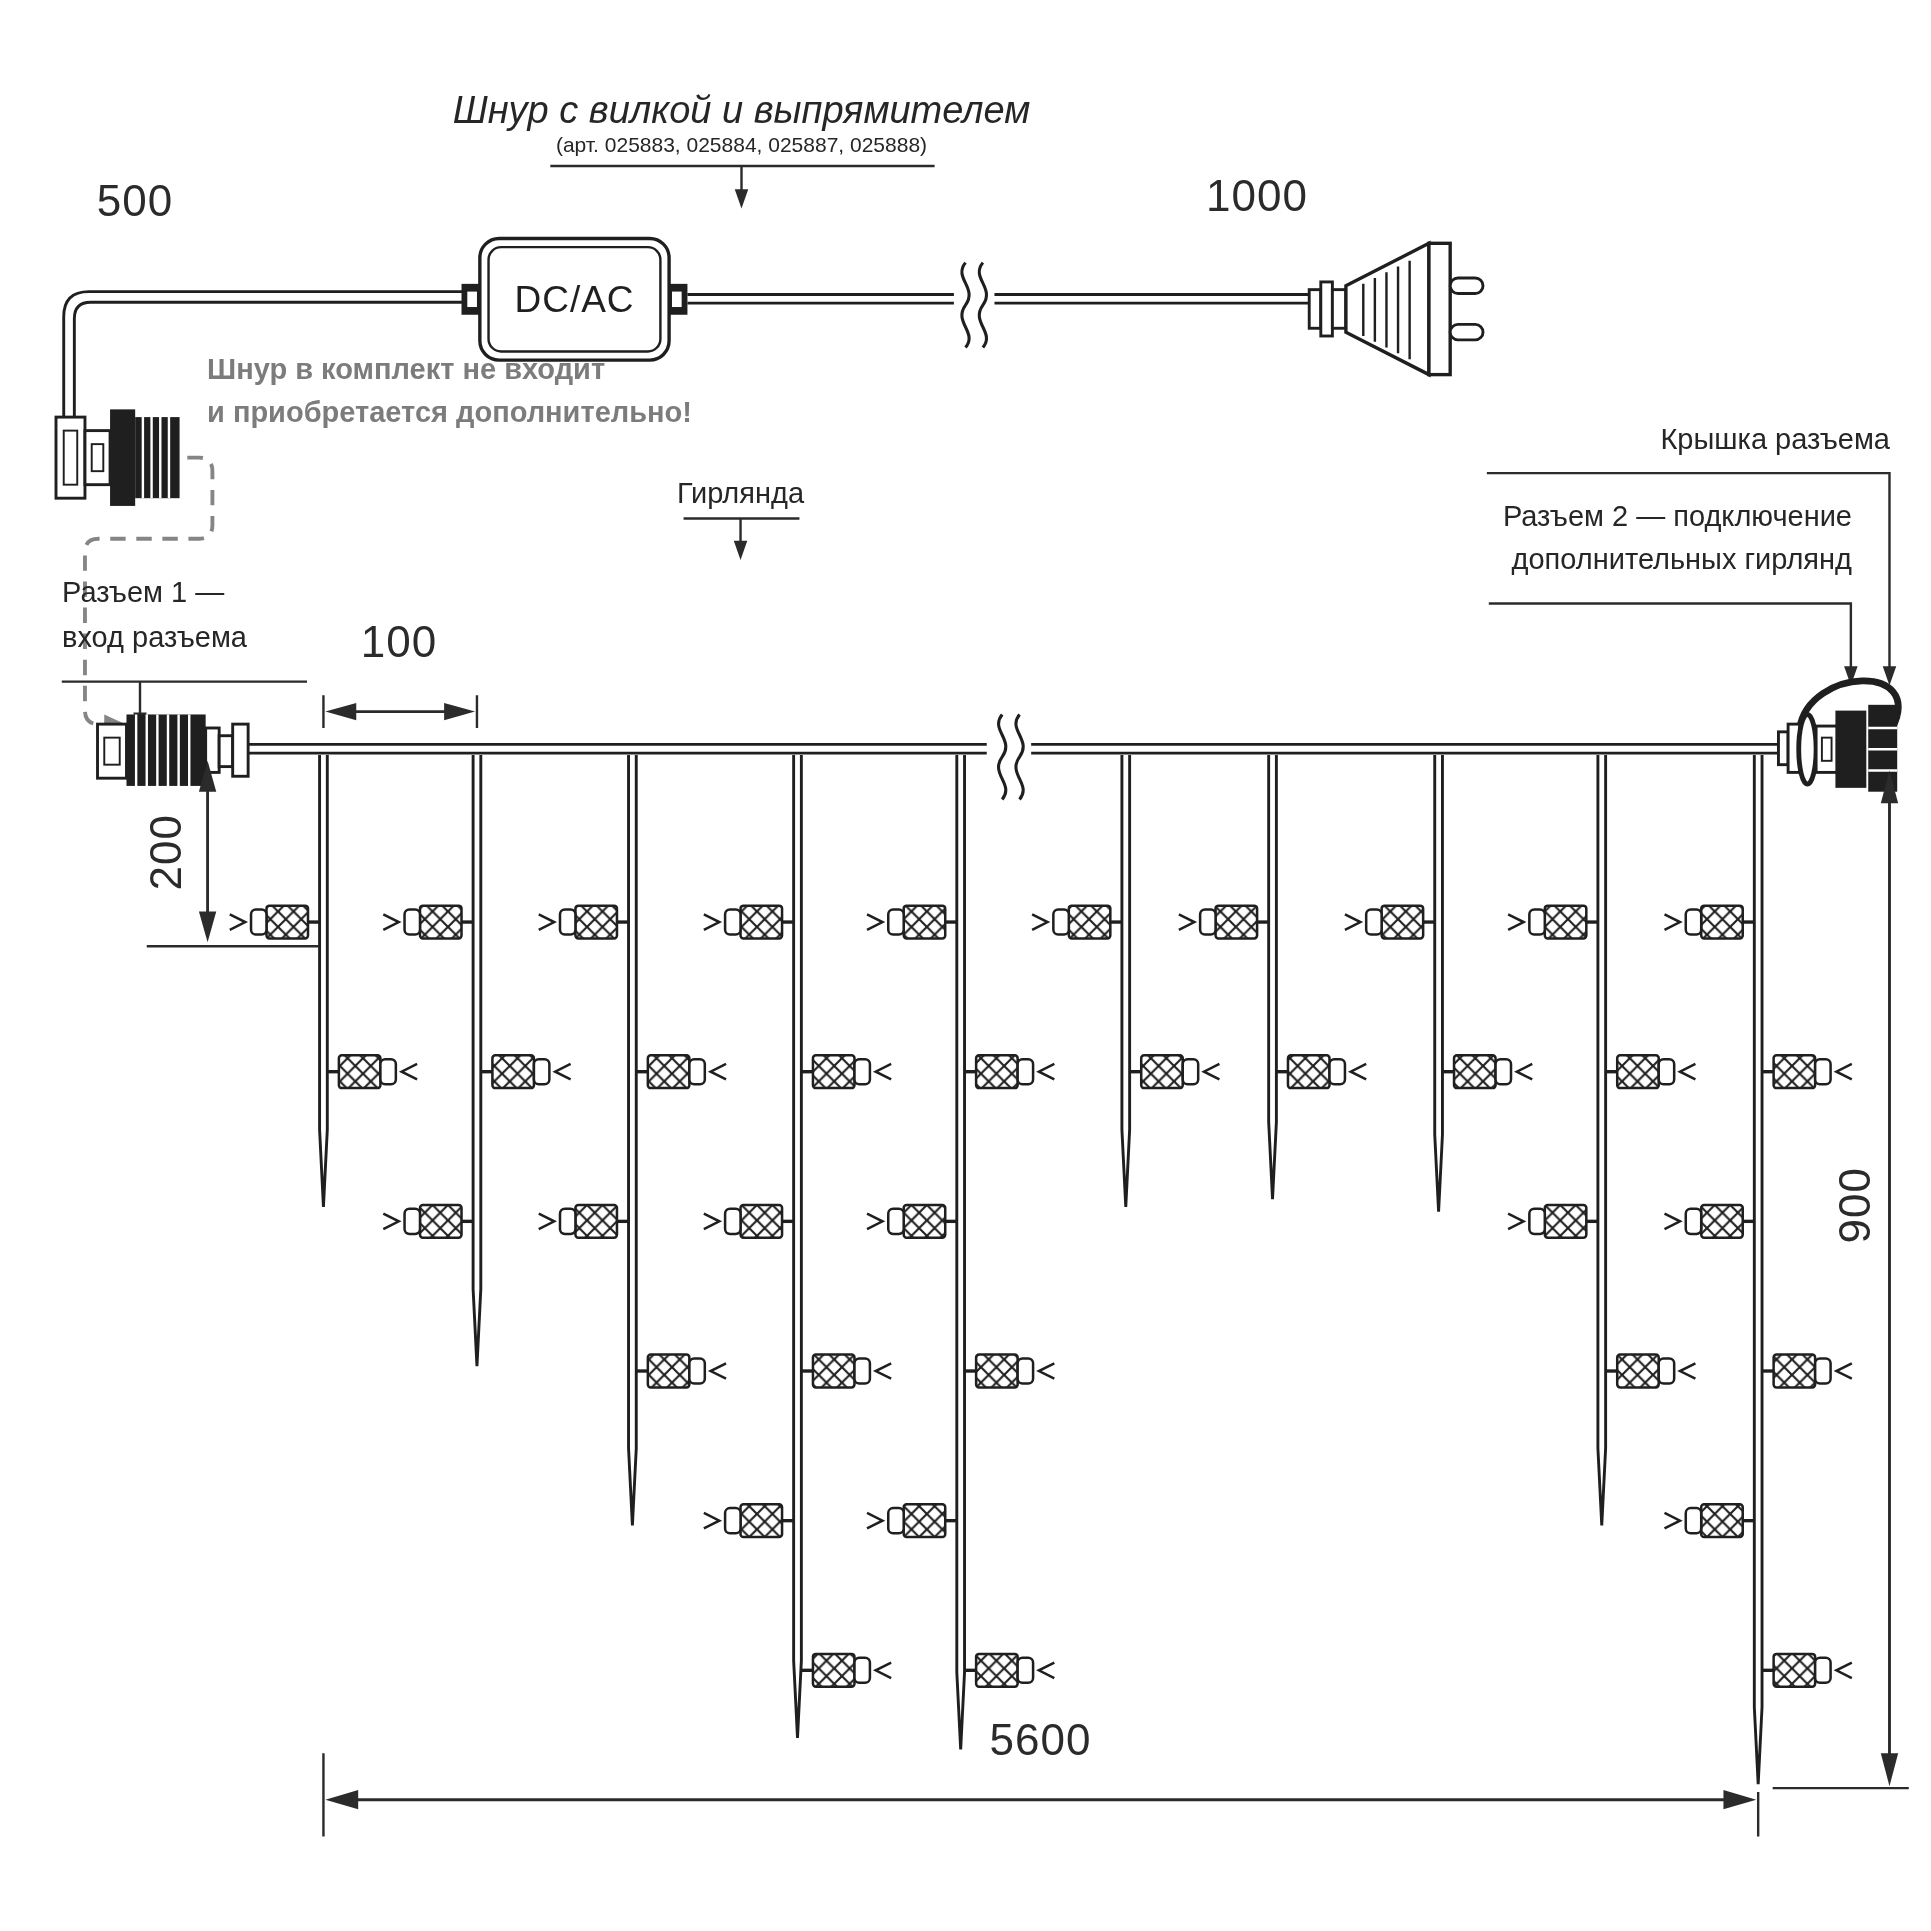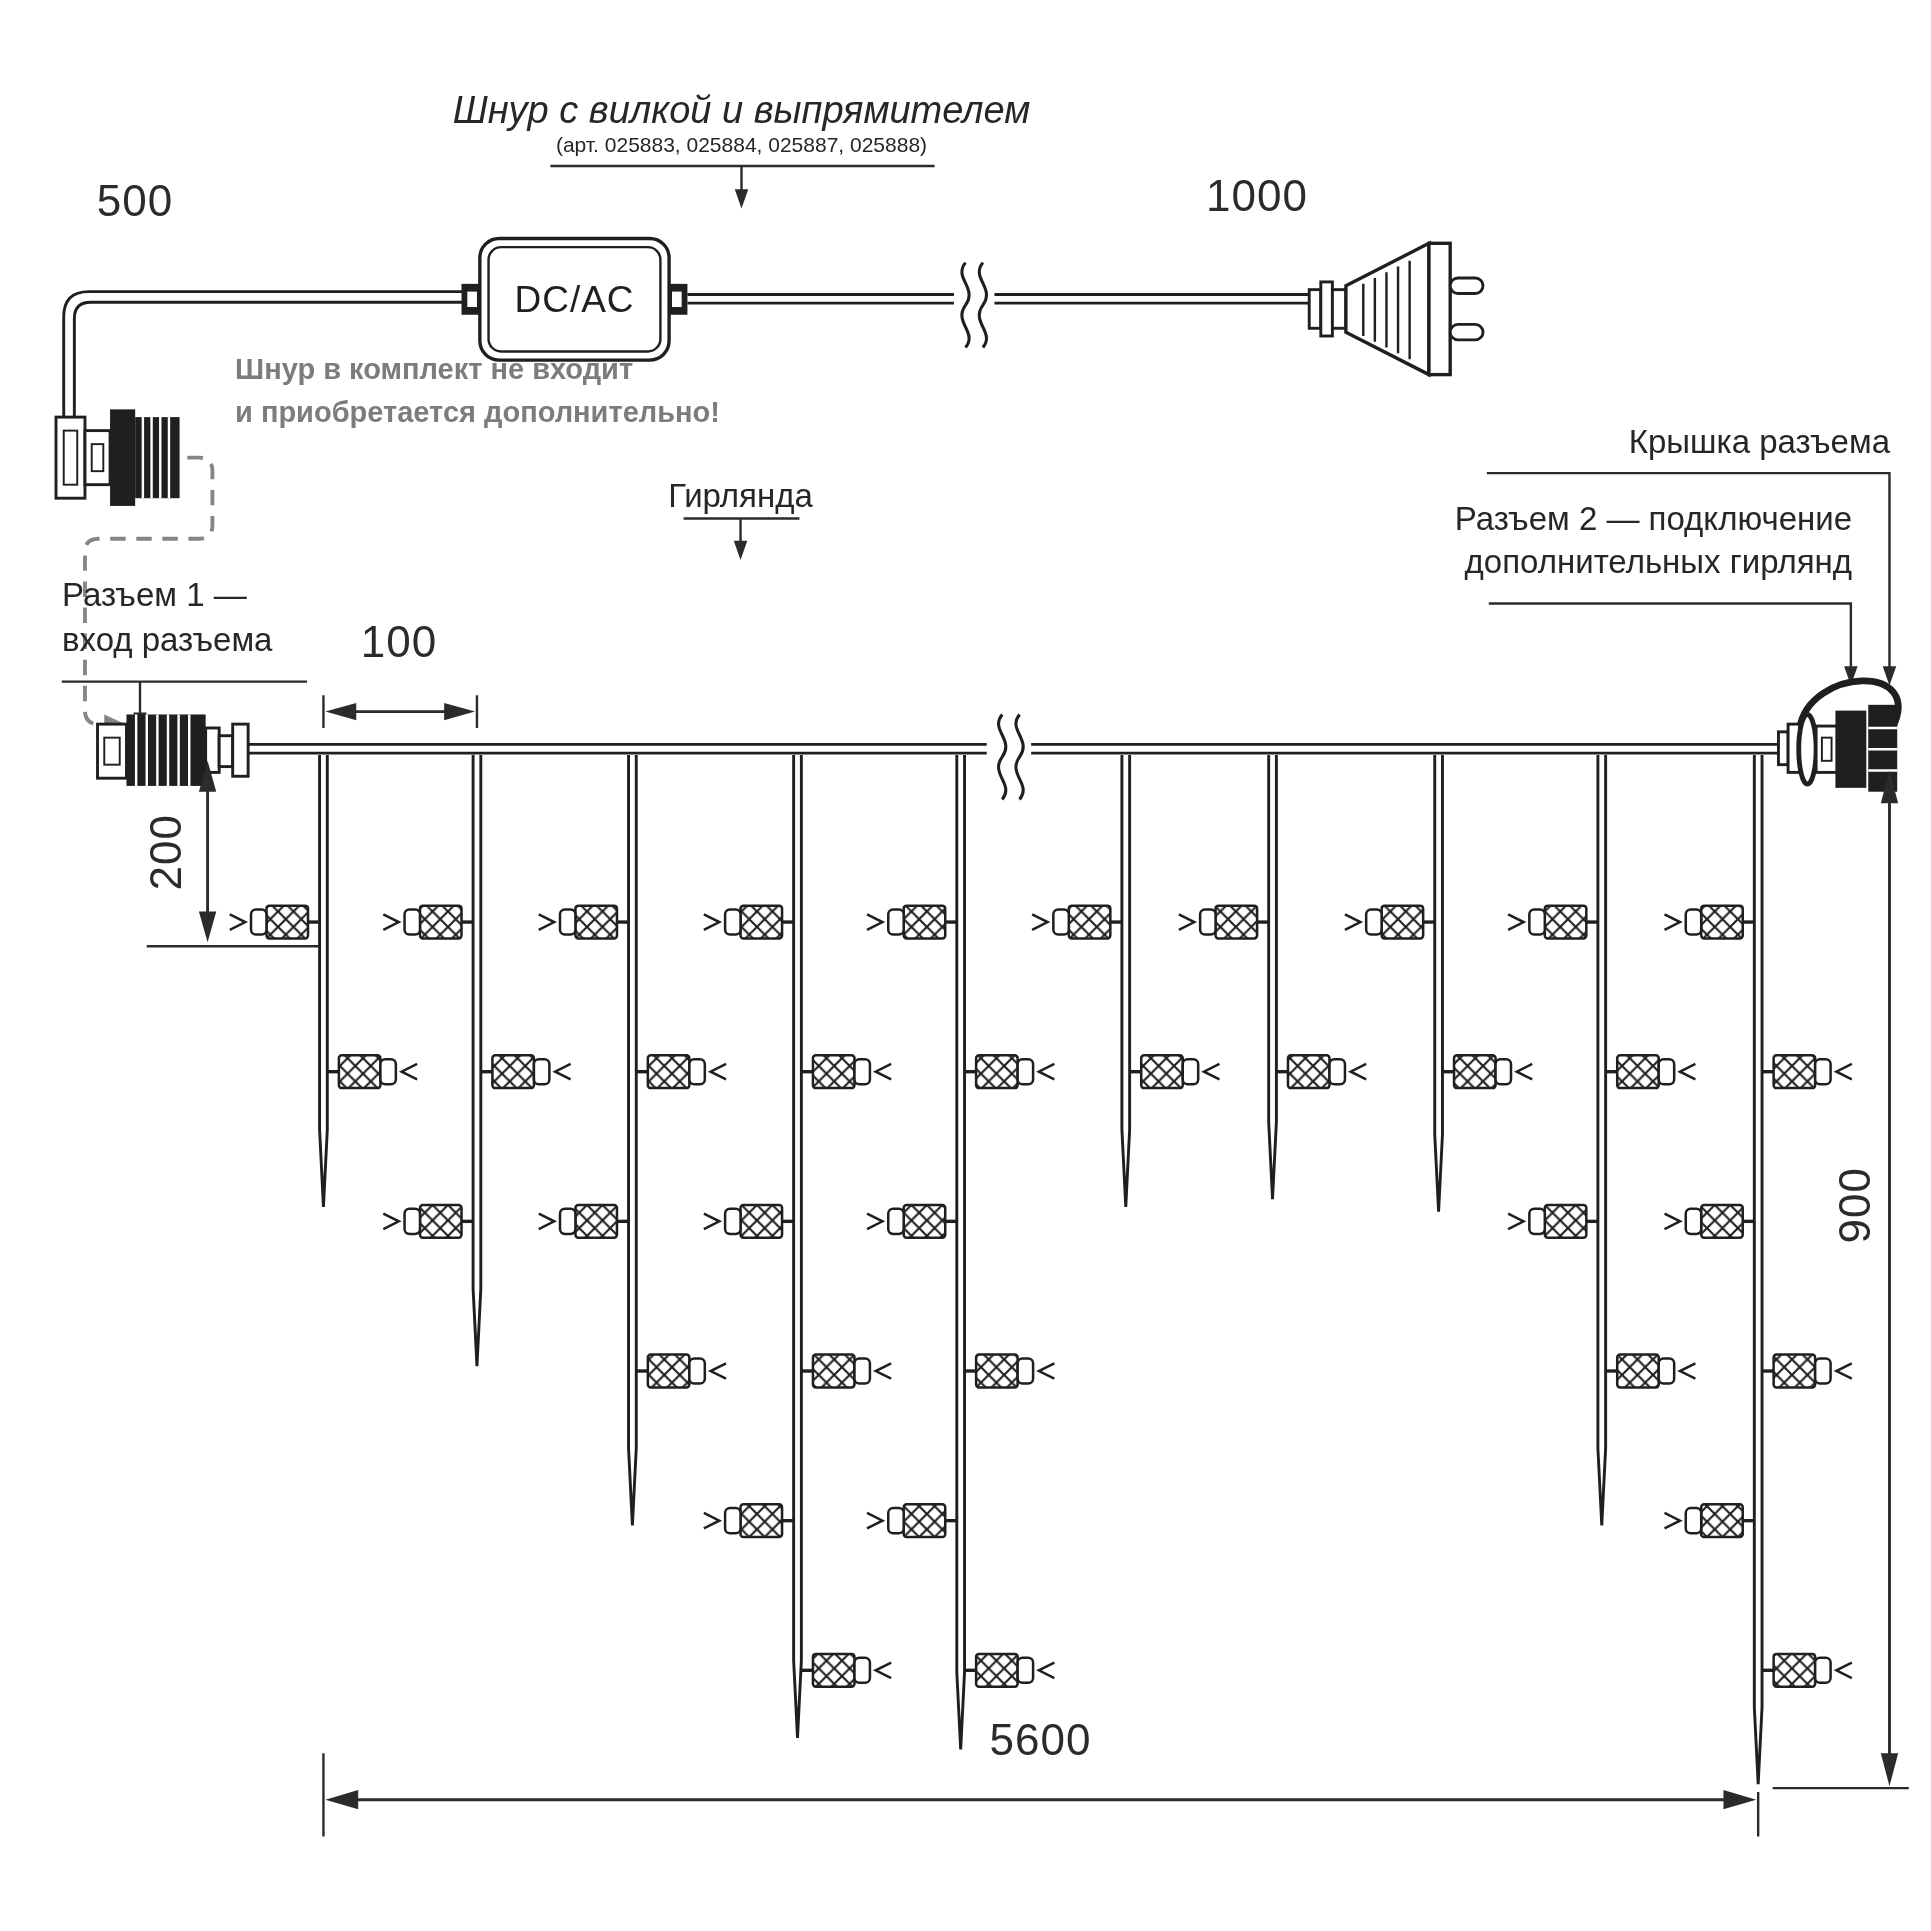--- a/index.html
+++ b/index.html
@@ -1,23 +1,23 @@
 <!DOCTYPE html>
 <html><head>
 <meta charset="utf-8">
 <style>
   html,body{margin:0;padding:0;background:#fff;}
   .canvas{position:relative;width:1931px;height:1931px;background:#ffffff;
           font-family:"Liberation Sans", sans-serif;color:#222;overflow:hidden;}
   svg{position:absolute;left:0;top:0;}
   .lbl{position:absolute;line-height:1.15;white-space:nowrap;}
   .dim{font-size:44px;letter-spacing:1px;color:#2b2b2b;}
-  .ann{font-size:33px;color:#262626;}
+  .ann{font-size:29px;color:#262626;}
   .ann-sm{font-size:21px;color:#262626;}
-  .note{font-size:29px;font-weight:bold;color:#7c7c7c;margin-left:28px;}
+  .note{font-size:29px;font-weight:bold;color:#7c7c7c;}
   .ctr{text-align:center;}
   .rgt{text-align:right;}
   .rot{transform:rotate(-90deg);transform-origin:center center;}
   .box-label{font-size:37px;color:#1f1f1f;letter-spacing:1px;}
 </style>
 </head>
 <body>
 
 <div class="canvas">
 

